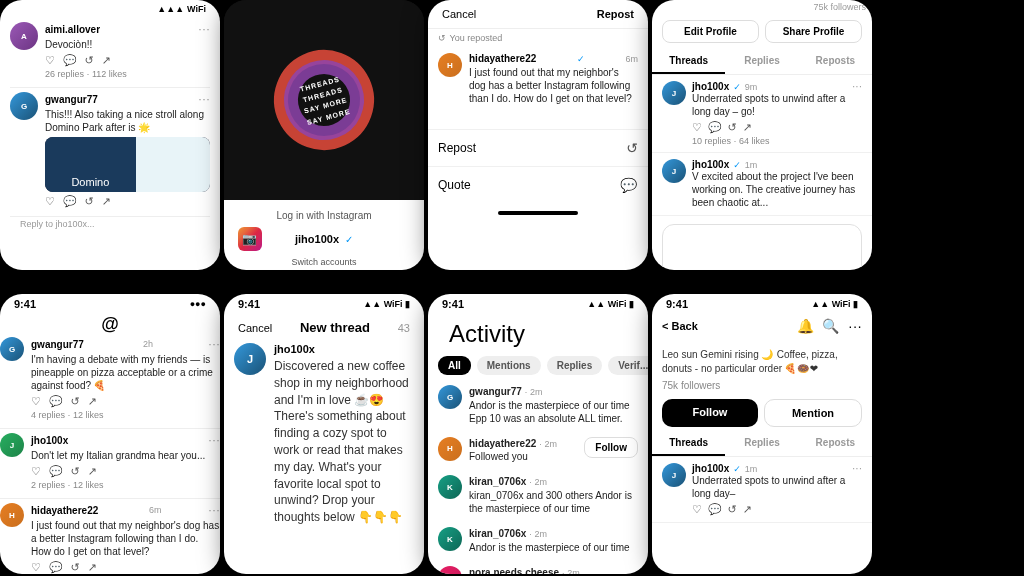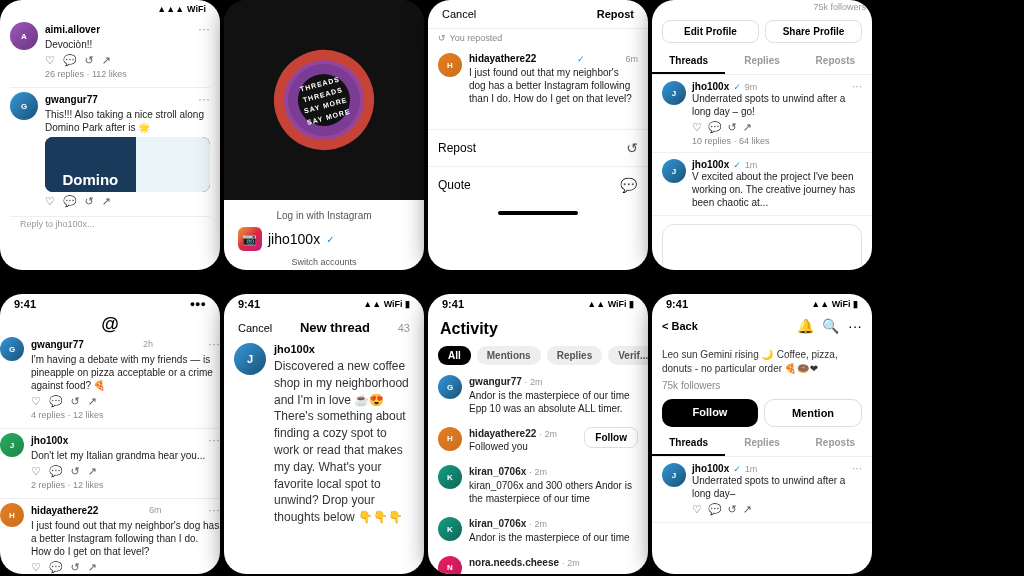--- a/index.html
+++ b/index.html
@@ -85,21 +85,21 @@
       background: #111;
     }
     .login-section {
       background: #fff;
       padding: 10px 14px;
       border-radius: 0 0 22px 22px;
     }
     .login-text { font-size: 10px; color: #555; text-align: center; margin-bottom: 6px; }
     .login-user { display: flex; align-items: center; gap: 6px; }
     .insta-icon { width: 24px; height: 24px; border-radius: 6px; background: linear-gradient(135deg, #f09433,#e6683c,#dc2743,#cc2366,#bc1888); display: flex; align-items: center; justify-content: center; color: #fff; font-size: 12px; }
-    .login-username { font-size: 14px; font-weight: 400; color: #000; }
+    .login-username { font-size: 11px; font-weight: 700; color: #000; margin-left: 27px; }
     .verified-badge { color: #0095f6; font-size: 10px; }
     .switch-accounts { font-size: 9px; color: #555; text-align: center; margin-top: 6px; }
 
     
     .phone3 {
       width: 220px;
       height: 270px;
       top: 0;
       left: 428px;
       border-radius: 22px;
@@ -206,21 +206,21 @@
     }
 
     
     .phone7 {
       width: 220px;
       height: 280px;
       top: 294px;
       left: 428px;
       border-radius: 22px;
     }
-    .activity-title { font-size: 16px; font-weight: 700; padding: 8px 12px 4px; color: #000; }
+    .activity-title { font-size: 24px; font-weight: 400; padding: 8px 21px 4px; color: #000; }
     .activity-tabs { display: flex; gap: 6px; padding: 4px 10px; overflow-x: auto; }
     .activity-tab {
       padding: 4px 10px; border-radius: 20px; font-size: 10px; font-weight: 600;
       background: #eee; color: #555; white-space: nowrap; cursor: pointer;
     }
     .activity-tab.active { background: #000; color: #fff; border-radius: 9px; }
     .activity-item { display: flex; gap: 7px; padding: 6px 10px; align-items: flex-start; }
     .activity-text { font-size: 10px; color: #222; line-height: 1.3; flex: 1; }
     .activity-username { font-weight: 700; }
     .follow-btn {
@@ -340,21 +340,21 @@
     <div class="thread-post">
       <div class="avatar-circle blue">G</div>
       <div class="post-body">
         <div class="post-header">
           <span class="username">gwangur77</span>
           <span class="dots-menu">···</span>
         </div>
         <div class="post-text">This!!! Also taking a nice stroll along Domino Park after is 🌟</div>
         <div class="post-image">
           <div class="image-left" style="background:#1a3a5c;display:flex;align-items:flex-end;justify-content:center;">
-            <span style="color:#fff;font-size:15px;padding-bottom:4px;font-weight:700;">Domino</span>
+            <span style="color:#fff;font-size:11px;padding-bottom:4px;font-weight:400;">Domino</span>
           </div>
           <div class="image-right" style="background:#e8f4f8;"></div>
         </div>
         <div class="post-actions">
           <span class="action-icon">♡</span>
           <span class="action-icon">💬</span>
           <span class="action-icon">↺</span>
           <span class="action-icon">↗</span>
         </div>
       </div>

